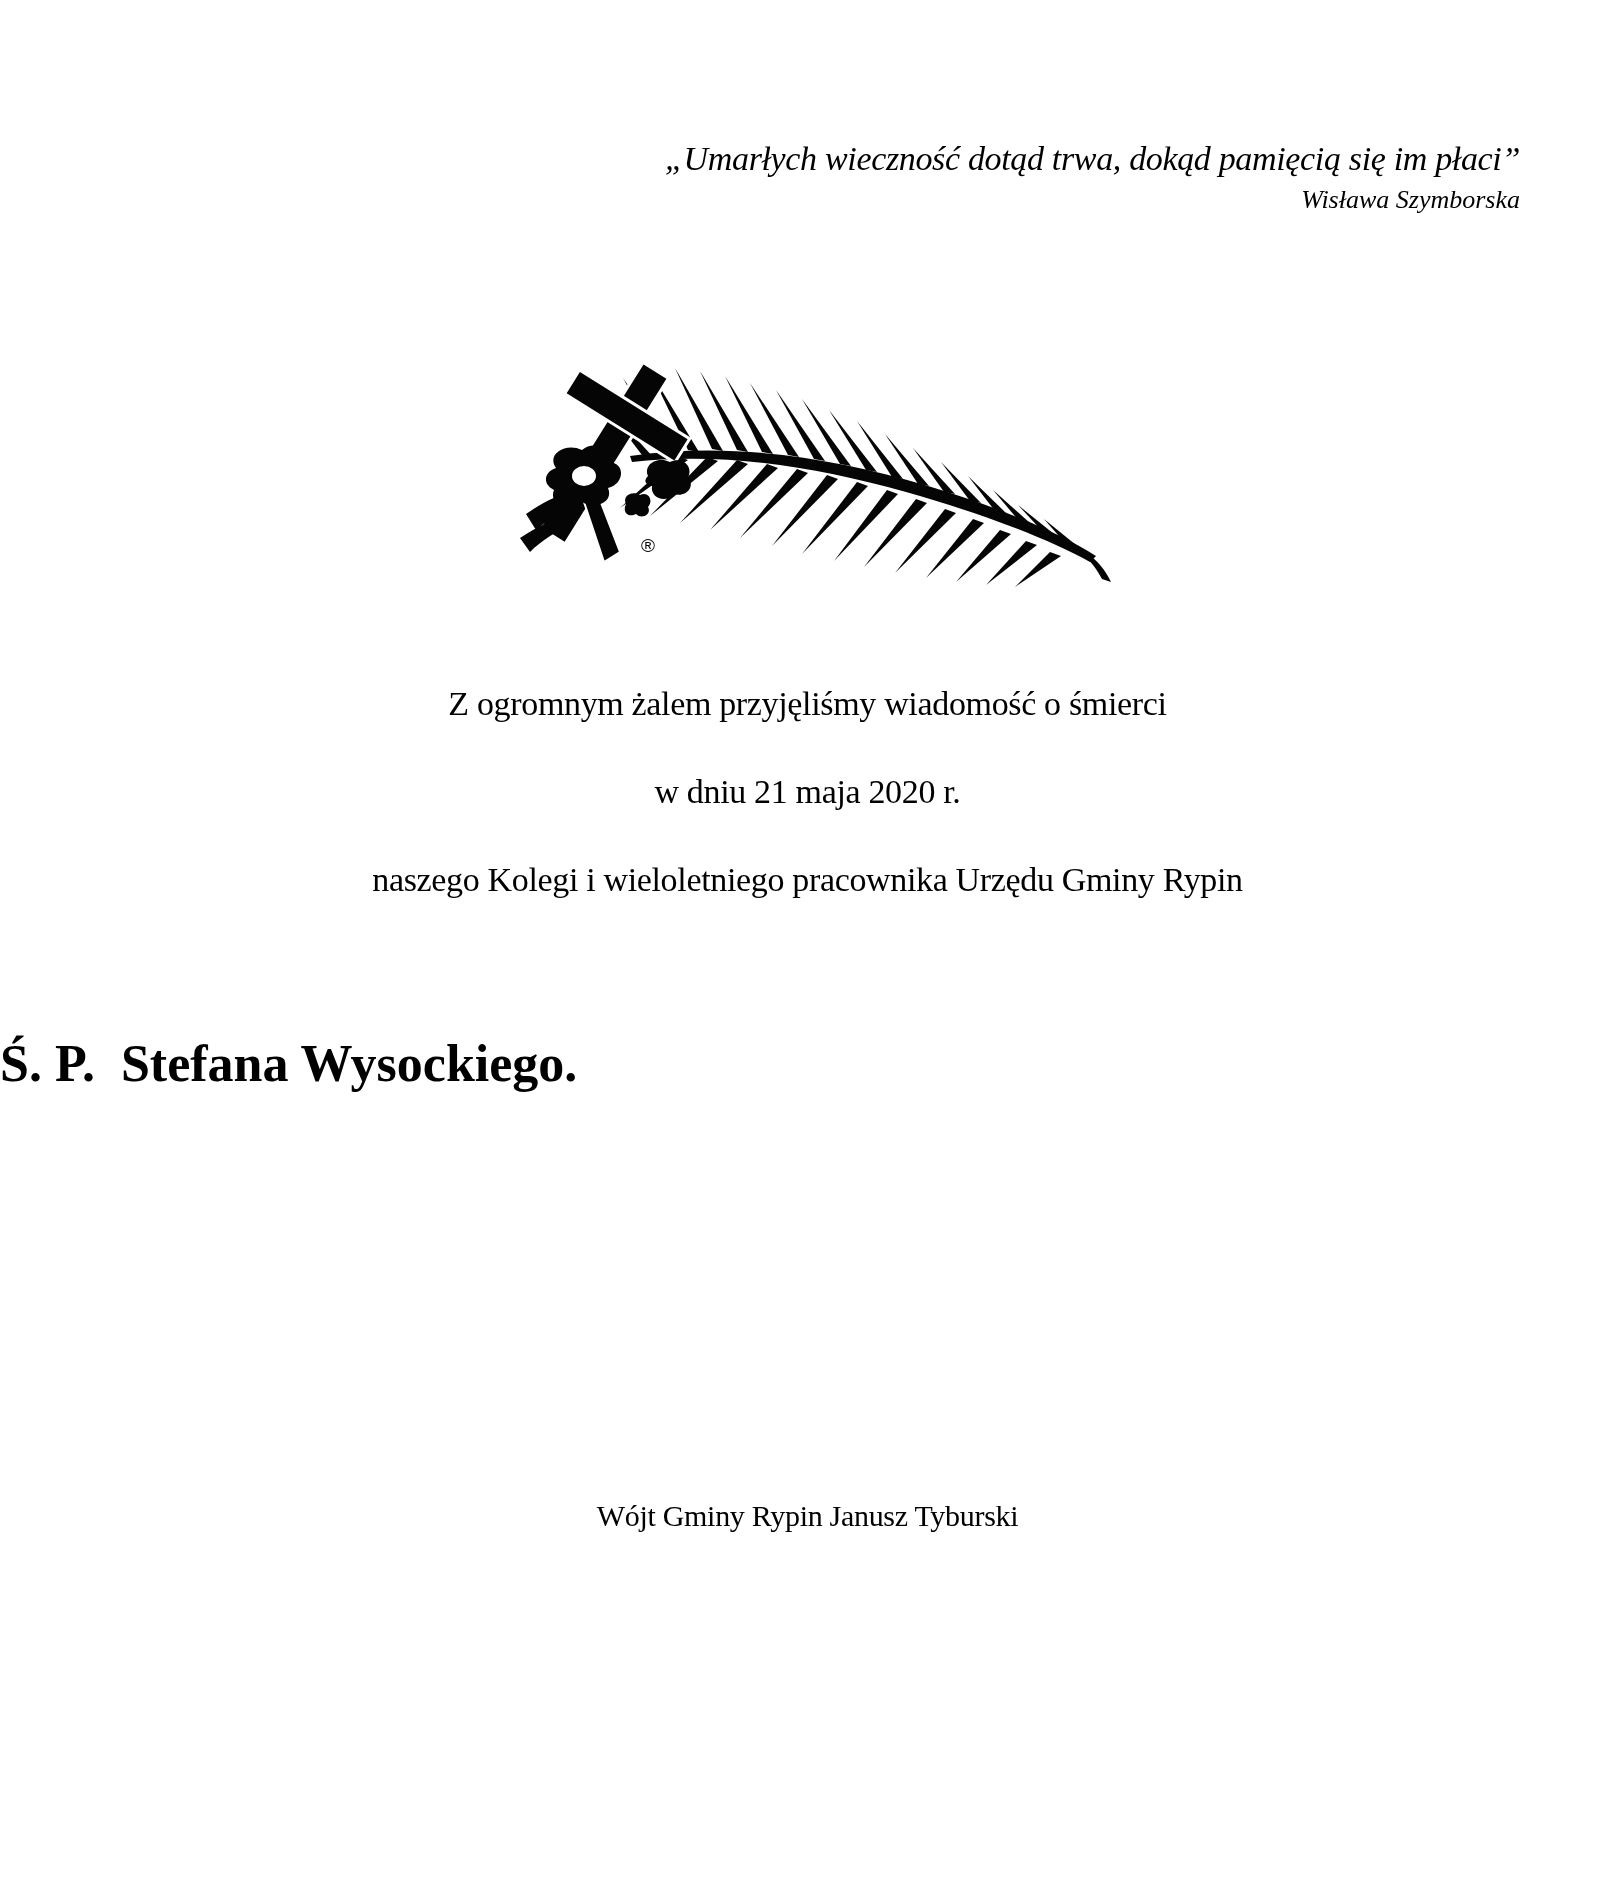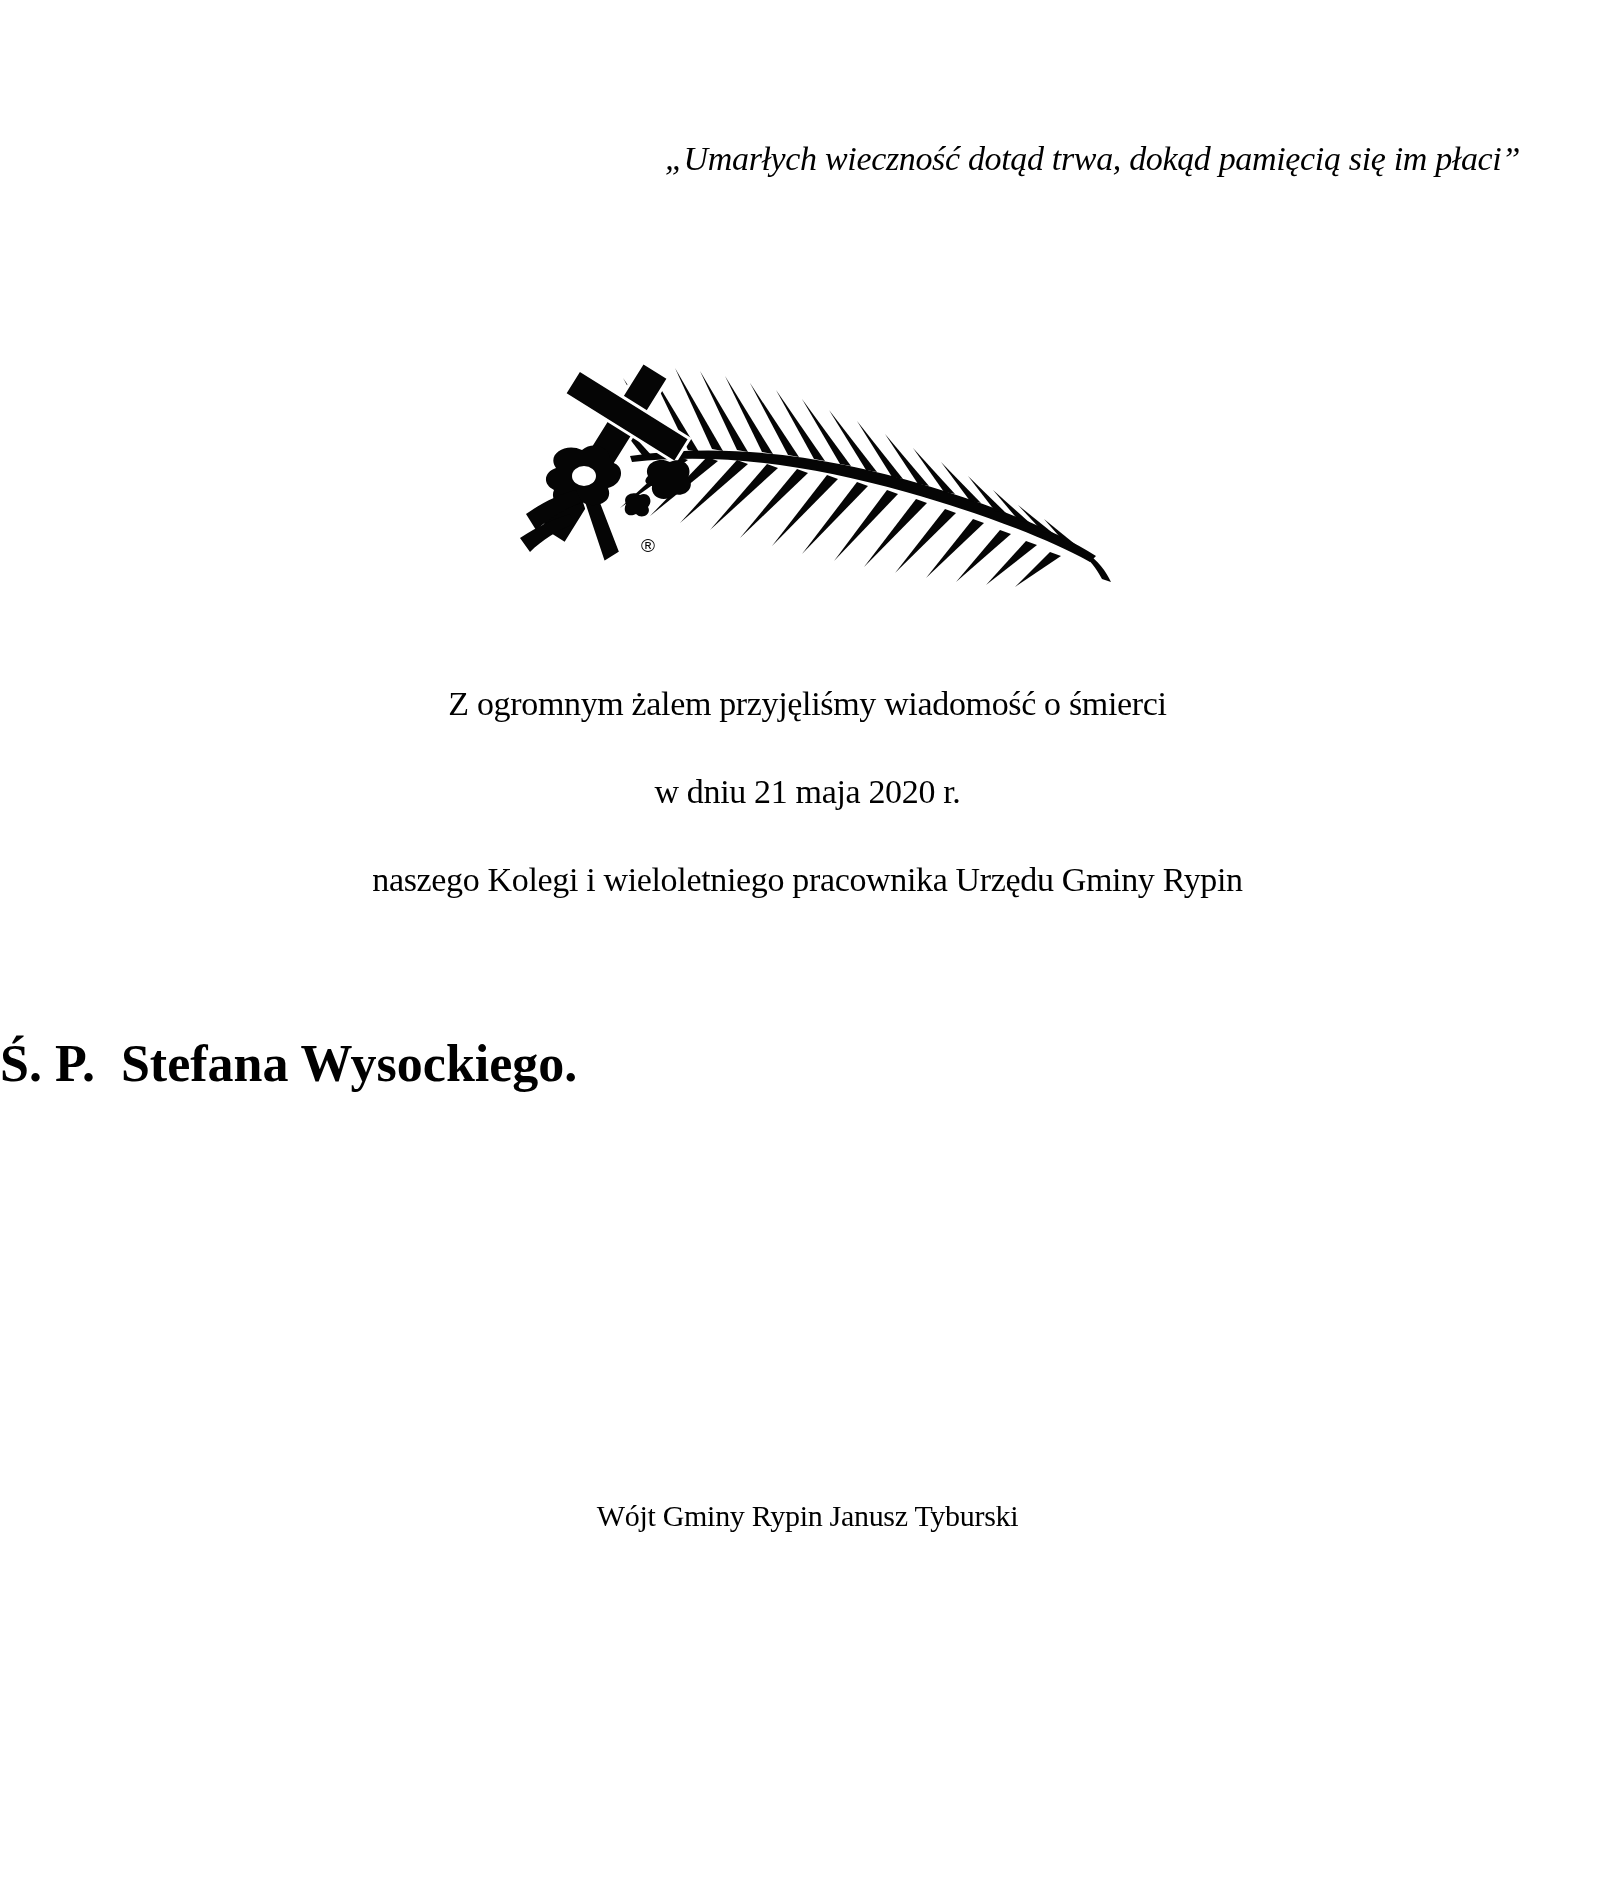--- a/index.html
+++ b/index.html
@@ -81,20 +81,21 @@
     letter-spacing:-0.01em;
   }
 </style>
 </head>
 <body>
 
 <div class="page">
 
   <div class="quote-block">
     <div class="quote-text">„Umarłych wieczność dotąd trwa, dokąd pamięcią się im płaci”</div>
+    <div class="quote-author">Wisława Szymborska</div>
   </div>
 
   <div class="emblem">
     <svg viewBox="0 0 620 236" xmlns="http://www.w3.org/2000/svg" aria-hidden="true">
       <g fill="#050505">
 
         <path d="M132,100 C230,86 330,100 430,130 C500,151 560,176 598,200 L592,206 C545,180 478,156 408,136 C315,110 225,96 134,106 Z"></path>
 
         <path d="M588,196 C600,205 608,215 613,226 L604,223 C598,212 592,203 583,199 Z"></path>
 

